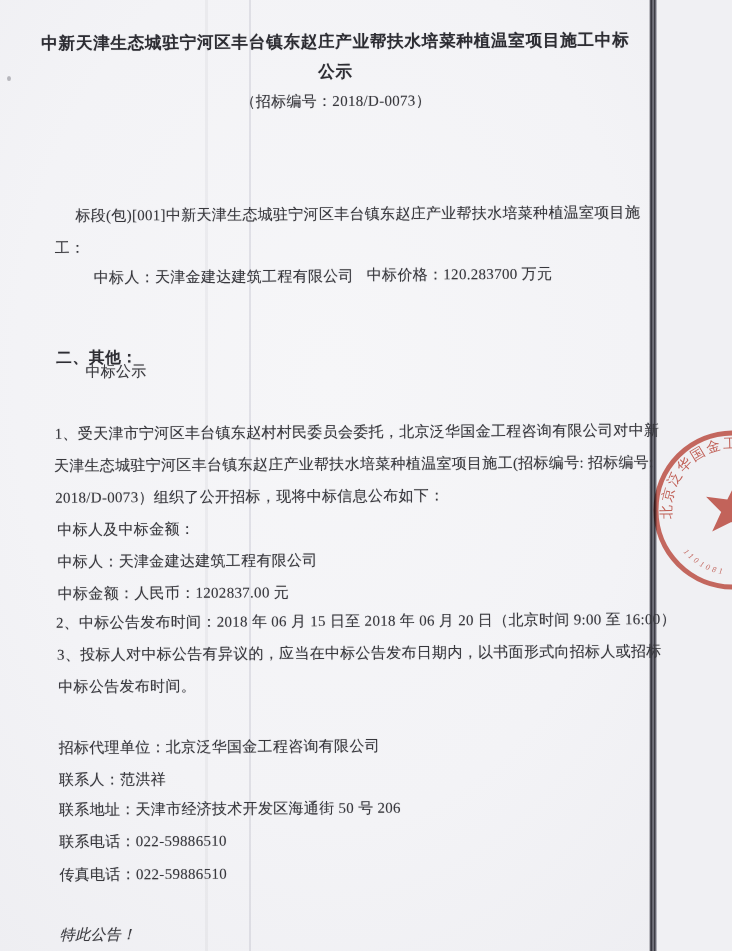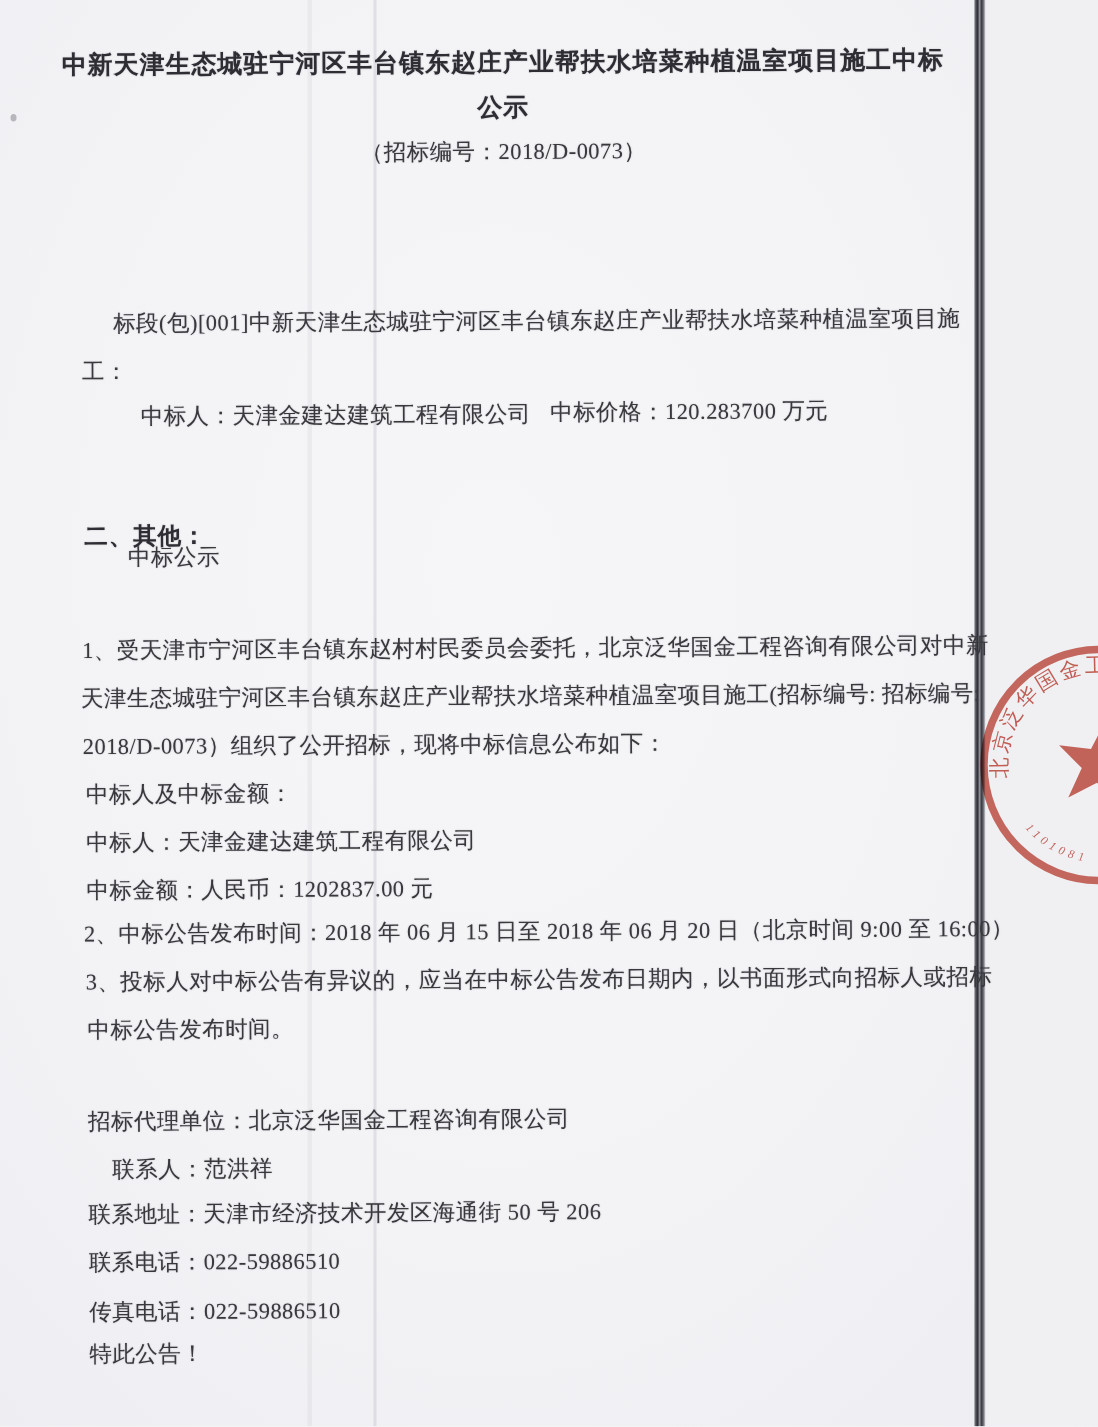--- a/index.html
+++ b/index.html
@@ -100,25 +100,25 @@
   .p1b { top: 455px; left: 24px; }
   .p1c { top: 487px; left: 25px; }
   .wa  { top: 519px; left: 27px; }
   .w2  { top: 551px; left: 27px; }
   .amt { top: 583px; left: 27px; }
   .p2  { top: 612px; left: 25px; }
   .p3a { top: 644px; left: 26px; }
   .p3b { top: 676px; left: 27px; }
 
   .agency { top: 737px; left: 27px; }
-  .person { top: 769px; left: 27px; margin-left: 16px; }
+  .person { top: 769px; left: 27px; }
   .addr   { top: 799px; left: 27px; }
   .phone  { top: 831px; left: 27px; }
   .fax    { top: 864px; left: 27px; }
-  .closing{ top: 892px; left: 27px; }
+  .closing{ top: 924px; left: 27px; font-style: italic; }
 
   #stamp {
     position: absolute;
     left: 650px; top: 425px;
     width: 170px; height: 175px;
     mix-blend-mode: multiply;
     opacity: 0.88;
   }
 </style>
 </head>

